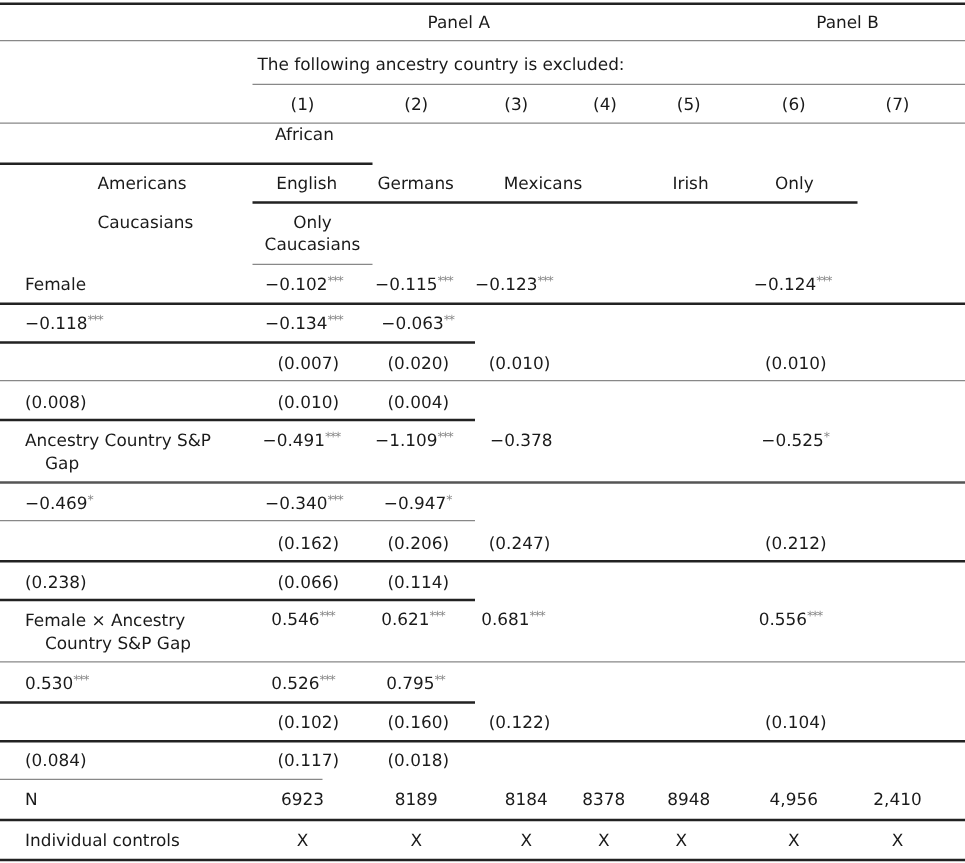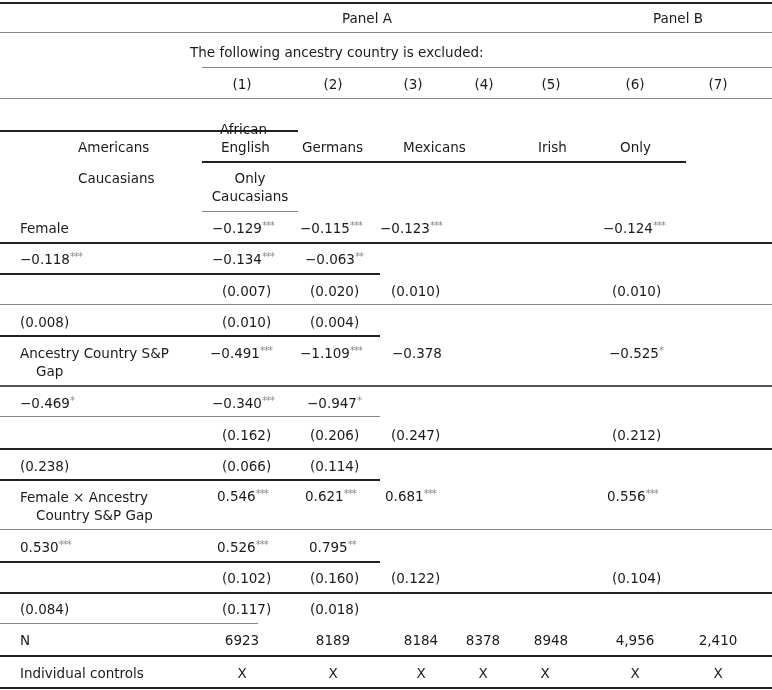--- a/index.html
+++ b/index.html
@@ -38,43 +38,43 @@
   <div class="hl thick" style="left:0;top:479px;width:380px"></div>
   <div class="hl thin" style="left:0;top:529px;width:772px"></div>
   <div class="hl thick" style="left:0;top:561px;width:380px"></div>
   <div class="hl thick" style="left:0;top:592px;width:772px"></div>
   <div class="hl thin" style="left:0;top:623px;width:258px"></div>
   <div class="hl thick" style="left:0;top:655px;width:772px"></div>
   <div class="hl thick" style="left:0;top:687px;width:772px"></div>
 
   <div class="abs" style="left:342px;top:10px">Panel A</div>
   <div class="abs" style="left:653px;top:10px">Panel B</div>
-  <div class="abs" style="left:190px;top:44px">The following ancestry country is excluded:</div>
+  <div class="abs" style="left:206px;top:44px">The following ancestry country is excluded:</div>
 
   <div class="abs c" style="left:222px;top:76px;width:40px">(1)</div>
   <div class="abs c" style="left:313px;top:76px;width:40px">(2)</div>
   <div class="abs c" style="left:393px;top:76px;width:40px">(3)</div>
   <div class="abs c" style="left:464px;top:76px;width:40px">(4)</div>
   <div class="abs c" style="left:531px;top:76px;width:40px">(5)</div>
   <div class="abs c" style="left:615px;top:76px;width:40px">(6)</div>
   <div class="abs c" style="left:698px;top:76px;width:40px">(7)</div>
 
-  <div class="abs" style="left:220px;top:121px">African</div>
+  <div class="abs" style="left:220px;top:100px">African</div>
   <div class="abs" style="left:78px;top:139px">Americans</div>
   <div class="abs" style="left:221px;top:139px">English</div>
   <div class="abs" style="left:302px;top:139px">Germans</div>
   <div class="abs" style="left:403px;top:139px">Mexicans</div>
   <div class="abs" style="left:538px;top:139px">Irish</div>
   <div class="abs" style="left:620px;top:139px">Only</div>
   <div class="abs" style="left:78px;top:170px">Caucasians</div>
   <div class="abs c" style="left:210px;top:170px;width:80px">Only</div>
   <div class="abs c" style="left:210px;top:188px;width:80px">Caucasians</div>
 
   <div class="abs" style="left:20px;top:220px">Female</div>
-  <div class="abs" style="left:212px;top:220px"><span>−0.129</span><span class="stars">***</span></div>
+  <div class="abs" style="left:212px;top:220px"><span>−0.102</span><span class="stars">***</span></div>
   <div class="abs" style="left:300px;top:220px"><span>−0.115</span><span class="stars">***</span></div>
   <div class="abs" style="left:380px;top:220px"><span>−0.123</span><span class="stars">***</span></div>
   <div class="abs" style="left:603px;top:220px"><span>−0.124</span><span class="stars">***</span></div>
 
   <div class="abs" style="left:20px;top:251px"><span>−0.118</span><span class="stars">***</span></div>
   <div class="abs" style="left:212px;top:251px"><span>−0.134</span><span class="stars">***</span></div>
   <div class="abs" style="left:305px;top:251px"><span>−0.063</span><span class="stars">**</span></div>
 
   <div class="abs" style="left:222px;top:283px">(0.007)</div>
   <div class="abs" style="left:310px;top:283px">(0.020)</div>

